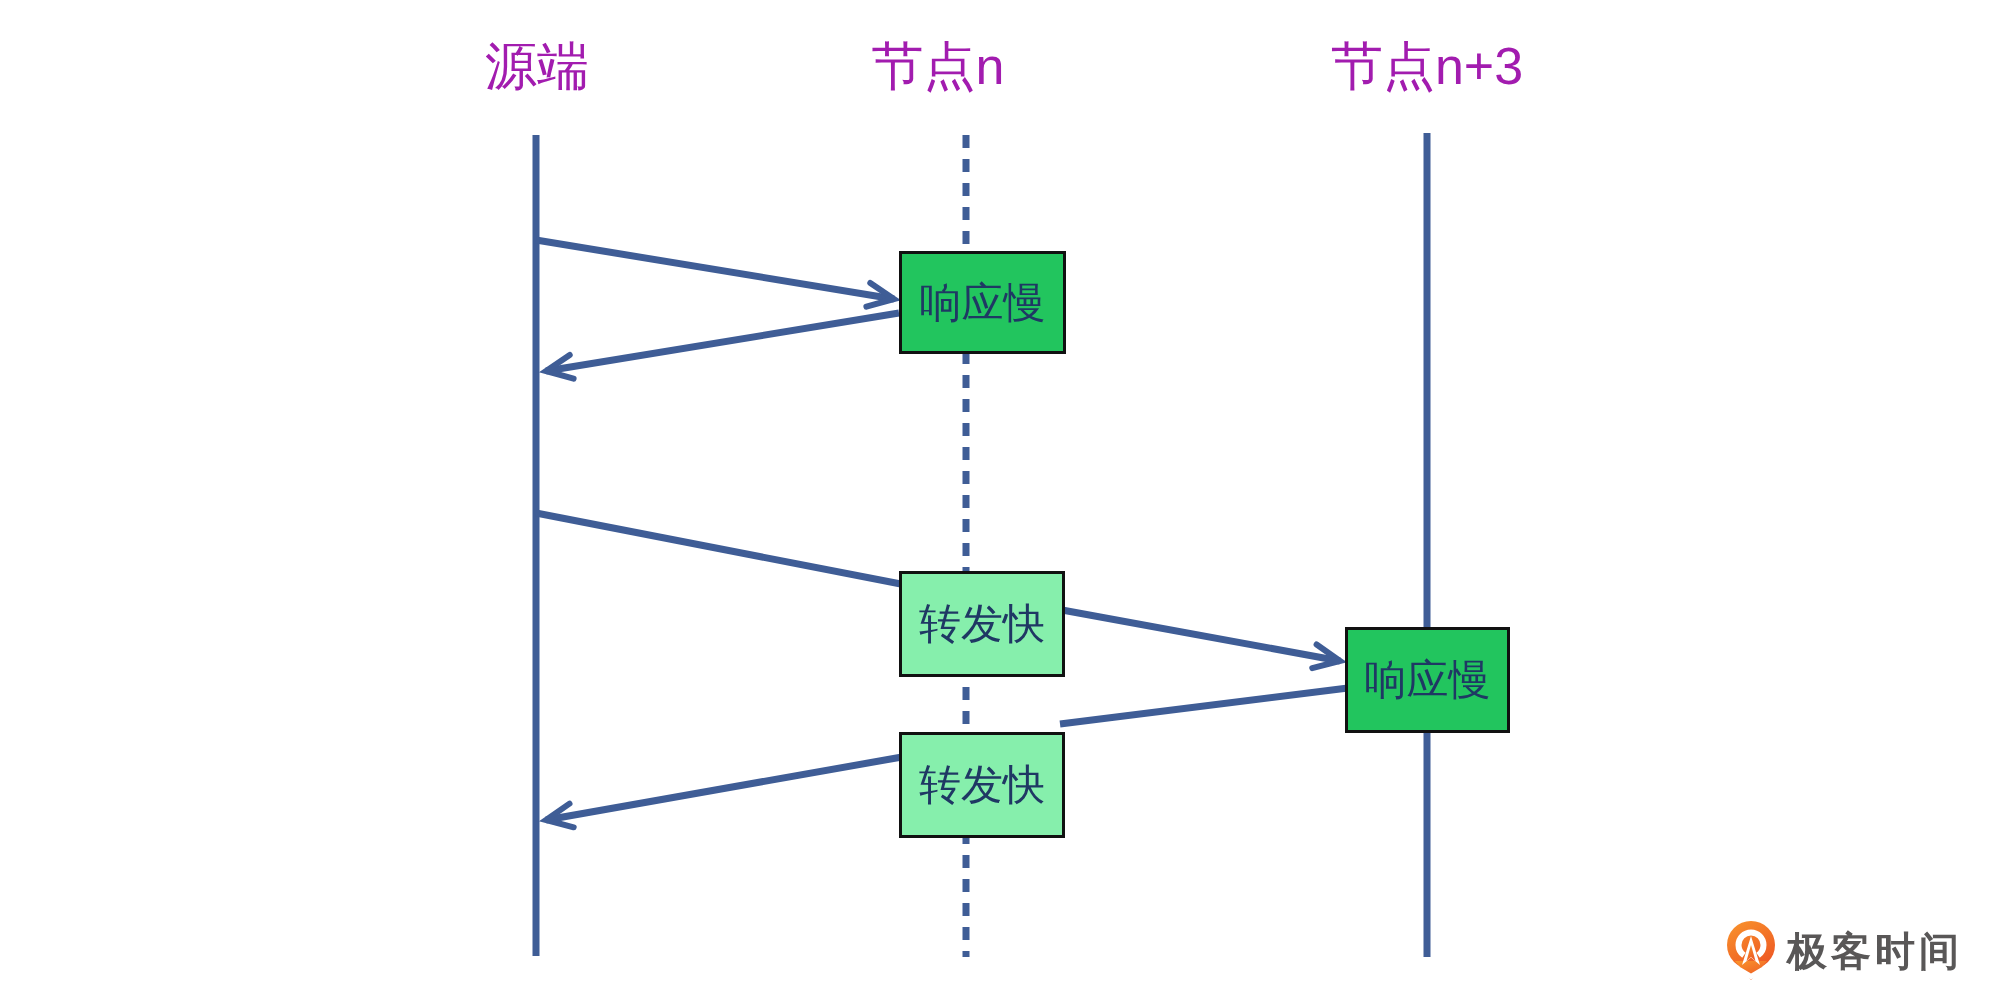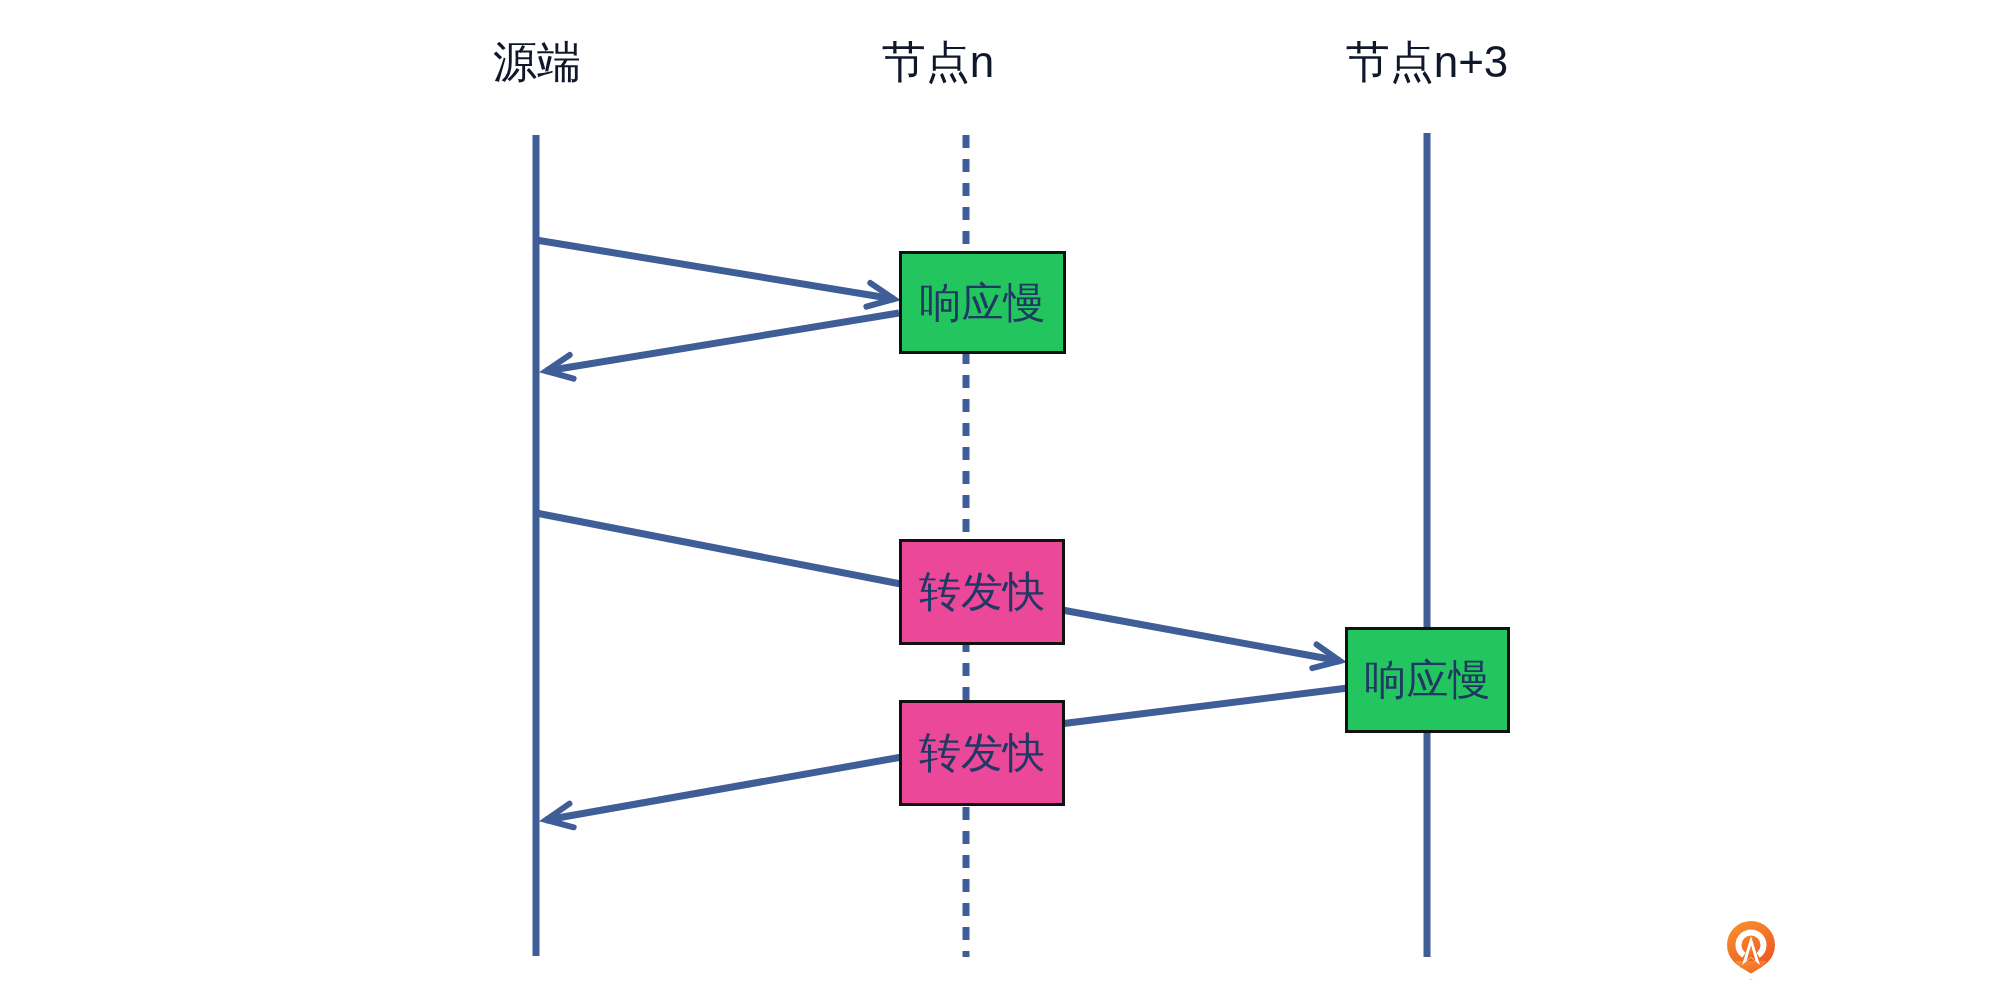--- a/index.html
+++ b/index.html
@@ -7,34 +7,34 @@
     position:relative;
     width:2000px;height:1006px;
     background:#ffffff;
     font-family:"Liberation Sans","DejaVu Sans",sans-serif;
     overflow:hidden;
   }
   .svg-layer{position:absolute;left:0;top:0;}
   .lifeline-label{
     position:absolute;top:38px;
     transform:translateX(-50%);
-    font-size:44px;color:#0f172a;
+    font-size:52px;color:#a21caf;
     white-space:nowrap;line-height:1.1;
   }
   #label-source{left:537px;}
   #label-node-n{left:938px;}
   #label-node-n1{left:1427px;}
   .node-box{
     position:absolute;box-sizing:border-box;
     display:flex;align-items:center;justify-content:center;
     border:3px solid #111111;
     font-size:42px;color:#1f3864;white-space:nowrap;
   }
   .box-slow{background:#22c55e;}
-  .box-fast{background:#ec4899;}
+  .box-fast{background:#86efac;margin-top:32px;}
   #box-slow-n{left:899px;top:251px;width:167px;height:103px;}
   #box-fast-1{left:899px;top:539px;width:166px;height:106px;}
   #box-slow-n1{left:1345px;top:627px;width:165px;height:106px;}
   #box-fast-2{left:899px;top:700px;width:166px;height:106px;}
   .logo{
     position:absolute;left:1725px;top:920px;
     display:flex;align-items:center;gap:10px;
   }
   .logo-text{
     font-size:40px;font-weight:bold;color:#595757;
@@ -89,15 +89,16 @@
       <circle cx="26" cy="25" r="24" fill="url(#gk-orange)"></circle>
       <path d="M10 41 L26 60 L42 41 Z" fill="url(#gk-orange)"></path>
 
       <circle cx="26" cy="25" r="12.5" fill="none" stroke="#ffffff" stroke-width="6" stroke-dasharray="12 15 52"></circle>
 
       <path d="M26 16 L35 45 L26 37.5 L17 45 Z" fill="#ffffff"></path>
       <path d="M26 25 L30.5 41 L26 37 L21.5 41 Z" fill="url(#gk-orange)"></path>
 
       <path d="M15 50 L26 56.5 L37 50" fill="none" stroke="#ffffff" stroke-width="5" stroke-linecap="round"></path>
     </svg>
+    <div class="logo-text">极客时间</div>
   </div>
 
 </div>
 
 </body></html>

